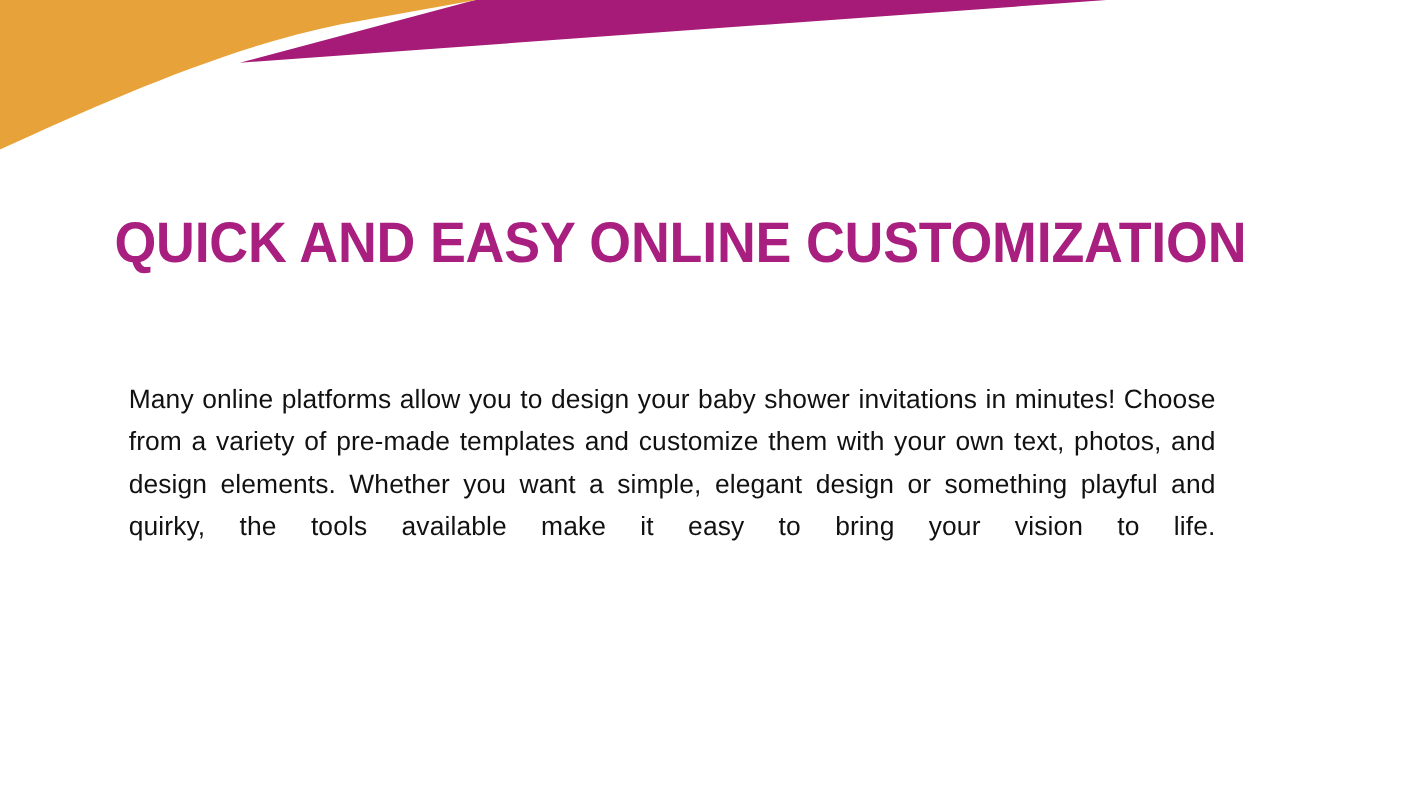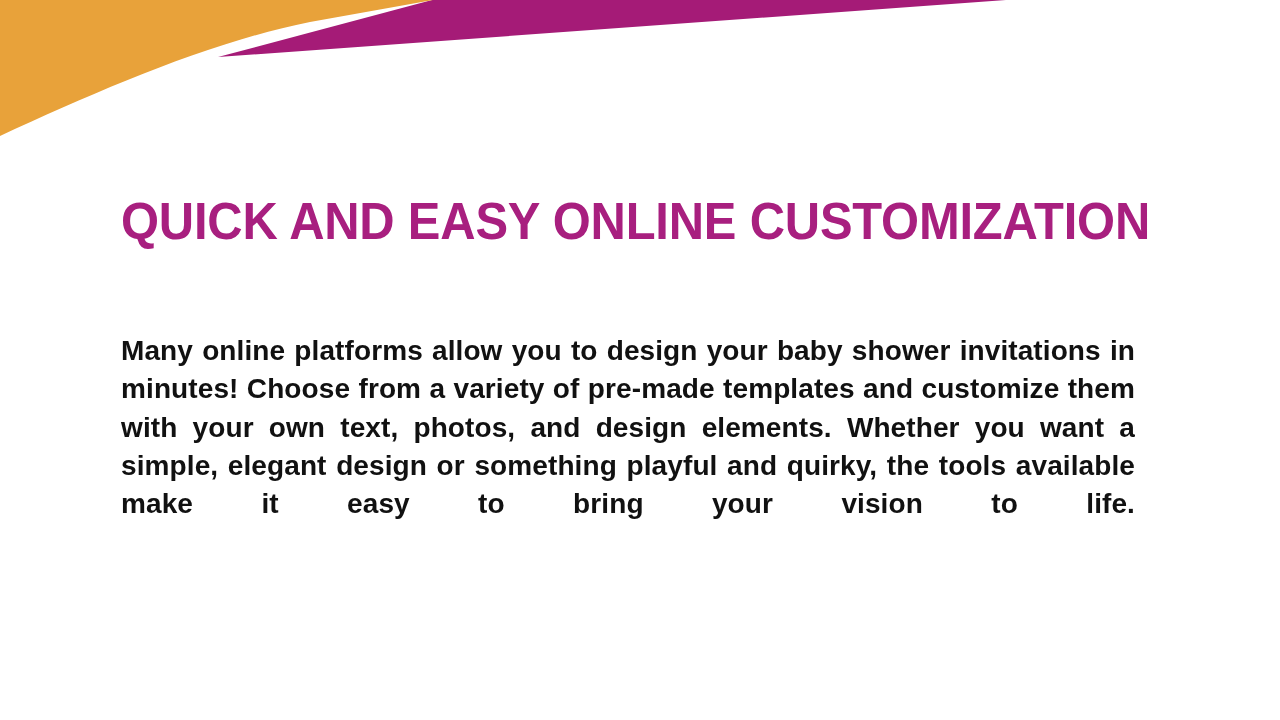--- a/index.html
+++ b/index.html
@@ -29,46 +29,46 @@
     position: absolute;
     left: 0;
     top: 0;
     width: 1280px;
     height: 720px;
     pointer-events: none;
   }
 
   #content {
     position: absolute;
-    left: 121px;
+    left: 104px;
     top: 190px;
     width: 1014px;
   }
 
   #slide-title {
     margin: 0;
     font-family: "Liberation Sans Narrow", "Liberation Sans", sans-serif;
     font-size: 52px;
     line-height: 62px;
     font-weight: 700;
     letter-spacing: -0.2px;
     color: #A81F7F;
     text-transform: uppercase;
     white-space: nowrap;
     transform: scaleX(0.94);
     transform-origin: left center;
   }
 
   #slide-body {
-    margin: 0;
+    margin: 13px;
     padding-top: 80px;
     font-family: "Liberation Sans", sans-serif;
-    font-size: 28px;
+    font-size: 24px;
     line-height: 38.3px;
-    font-weight: 700;
+    font-weight: 400;
     color: #111111;
     text-align: justify;
     text-justify: inter-word;
     letter-spacing: 0.1px;
     word-spacing: 0.2px;
   }
   #slide-body::after {
     content: "";
     display: inline-block;
     width: 100%;

